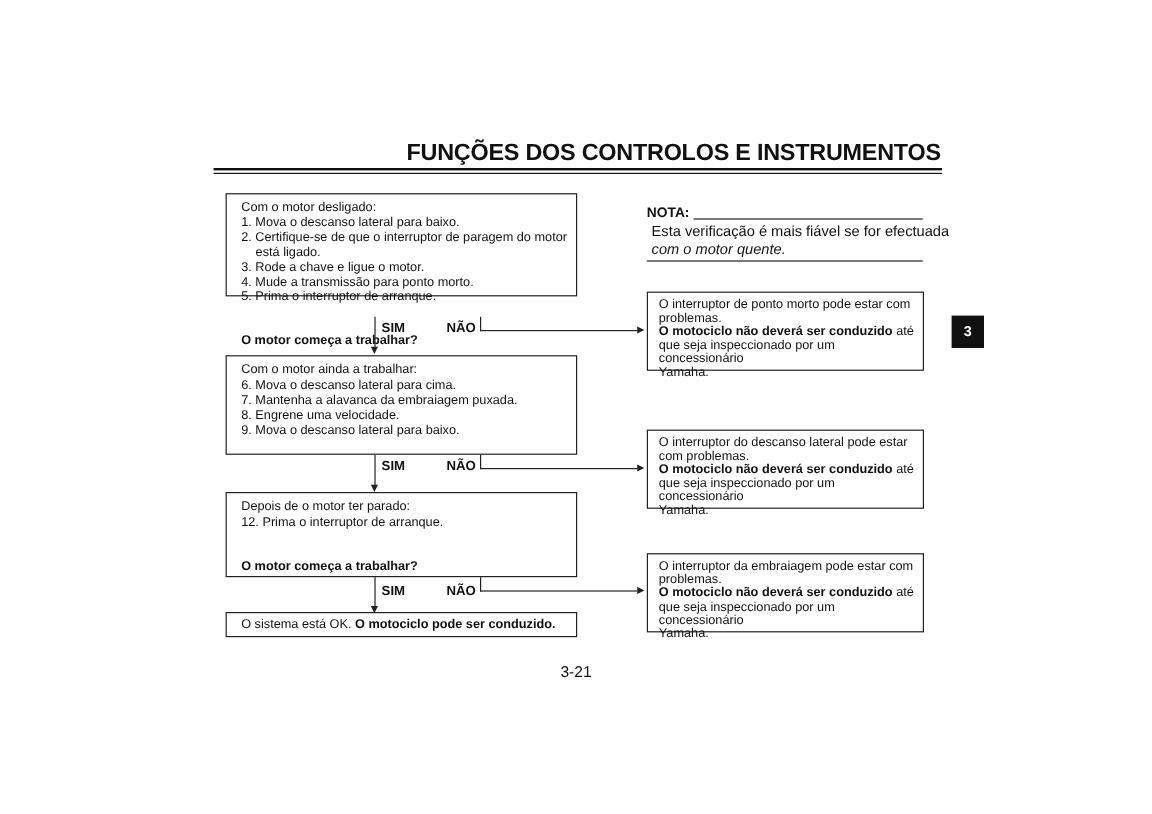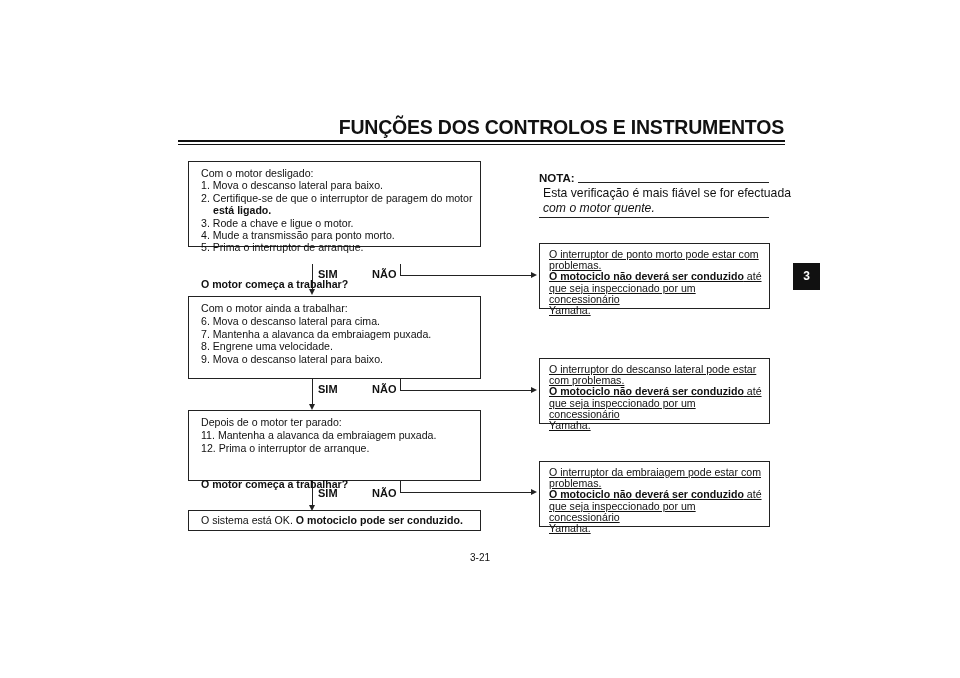--- a/index.html
+++ b/index.html
@@ -6,35 +6,35 @@
   body { width: 960px; height: 678px; position: relative; overflow: hidden;
          font-family: "Liberation Sans", sans-serif; color: #111; }
   .abs { position: absolute; }
   .title { left: 180px; width: 604px; top: 116px; text-align: right;
            font-weight: bold; font-size: 19.5px; letter-spacing: -0.2px; line-height: 22px; }
   .rule1 { left: 178px; width: 607px; top: 140px; height: 0; border-top: 2px solid #111; }
   .rule2 { left: 178px; width: 607px; top: 144px; height: 0; border-top: 1px solid #111; }
   .box { border: 1.3px solid #222; box-sizing: border-box; font-size: 10.6px; line-height: 12.4px;
          padding: 5px 10px 0 12px; }
   .box .line { white-space: nowrap; }
-  .box .indent { padding-left: 12px; font-weight: bold; }
+  .box .indent { padding-left: 12px; }
   .b { font-weight: bold; margin-top: 24px; }
   .rbox { border: 1.3px solid #222; box-sizing: border-box; font-size: 10.6px; line-height: 11.2px;
-          padding: 5px 0 0 9px; text-decoration: underline; }
+          padding: 5px 0 0 9px; }
   .lab { font-weight: bold; font-size: 11px; }
   .vline { width: 0; border-left: 1px solid #222; }
   .hline { height: 0; border-top: 1px solid #222; }
   .arrow-down { width: 0; height: 0; border-left: 3px solid transparent; border-right: 3px solid transparent;
                 border-top: 6px solid #222; }
   .arrow-right { width: 0; height: 0; border-top: 3px solid transparent; border-bottom: 3px solid transparent;
                  border-left: 6px solid #222; }
   .nota-label { font-weight: bold; font-size: 11.5px; }
   .nota-text { font-size: 12.2px; line-height: 15px; }
   .tab { background: #111; color: #fff; font-weight: bold; font-size: 12px; text-align: center; }
-  .pagenum { font-size: 10px; text-align: center; }
+  .pagenum { font-size: 13px; text-align: center; }
 </style>
 </head>
 <body>
 
 <div class="abs title">FUNÇÕES DOS CONTROLOS E INSTRUMENTOS</div>
 <div class="abs rule1"></div>
 <div class="abs rule2"></div>
 
 <div class="abs tab" style="left:793px; top:263px; width:27px; height:27px; line-height:27px;">3</div>
 
@@ -68,21 +68,20 @@
 <div class="abs vline" style="left:312px; top:379px; height:26px;"></div>
 <div class="abs arrow-down" style="left:309px; top:404px;"></div>
 <div class="abs lab" style="left:318px; top:383px;">SIM</div>
 <div class="abs lab" style="left:372px; top:383px;">NÃO</div>
 <div class="abs vline" style="left:400px; top:379px; height:12px;"></div>
 <div class="abs hline" style="left:400px; top:390px; width:131px;"></div>
 <div class="abs arrow-right" style="left:531px; top:387px;"></div>
 
 <div class="abs box" style="left:188px; top:410px; width:293px; height:71px;">
   <div class="line" style="line-height:12.8px">Depois de o motor ter parado:</div>
-  <div class="line" style="line-height:12.8px">11. Mantenha a alavanca da embraiagem puxada.</div>
   <div class="line" style="line-height:12.8px">12. Prima o interruptor de arranque.</div>
   <div class="line b" style="line-height:12.8px">O motor começa a trabalhar?</div>
 </div>
 
 <div class="abs vline" style="left:312px; top:481px; height:25px;"></div>
 <div class="abs arrow-down" style="left:309px; top:505px;"></div>
 <div class="abs lab" style="left:318px; top:487px;">SIM</div>
 <div class="abs lab" style="left:372px; top:487px;">NÃO</div>
 <div class="abs vline" style="left:400px; top:481px; height:12px;"></div>
 <div class="abs hline" style="left:400px; top:492px; width:131px;"></div>

